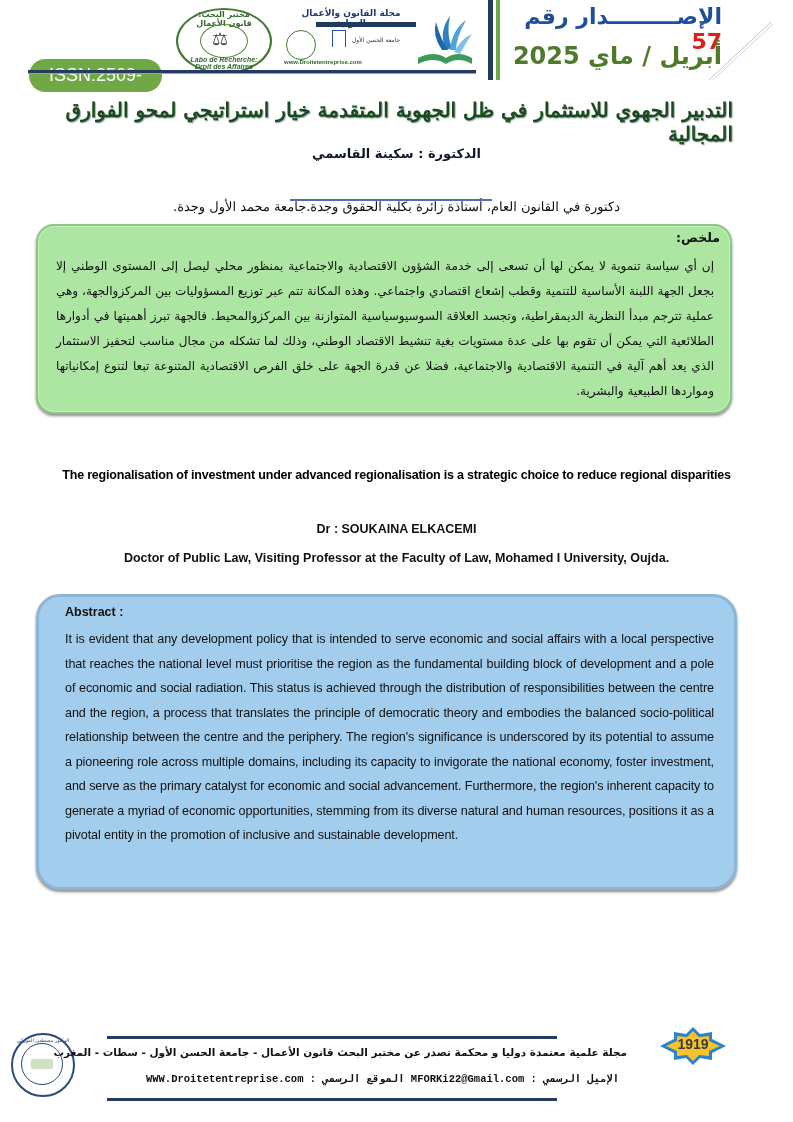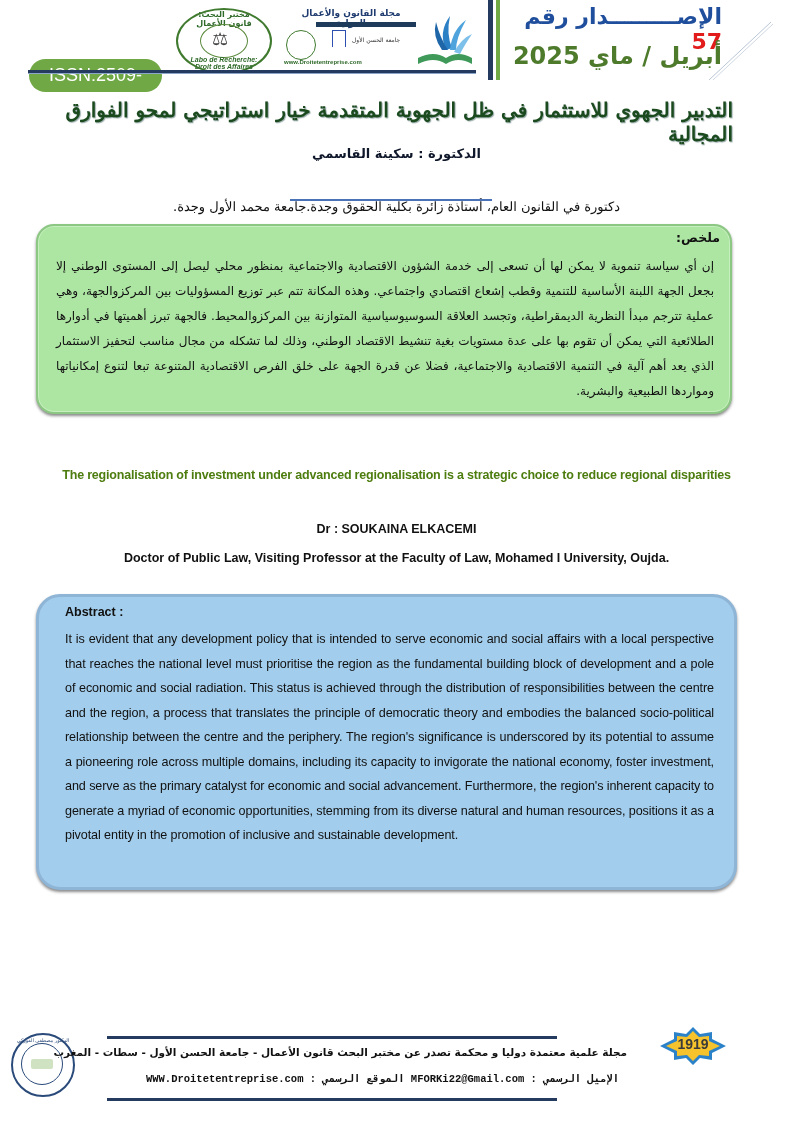--- a/index.html
+++ b/index.html
@@ -90,21 +90,21 @@
     font-family: "DejaVu Sans", sans-serif;
     margin-left: 16px;
   }
   .ar-box .body {
     position: absolute; left: 18px; right: 16px; top: 28px; direction: rtl; text-align: justify;
     text-align-last: right; font-family: "DejaVu Sans", sans-serif; font-size: 12px; line-height: 25px; color: #111;
   }
   
   .en-title {
     position: absolute; left: 60px; top: 460px; width: 673px; text-align: center;
-    font-family: "Liberation Sans", sans-serif; font-weight: bold; font-size: 12.5px; color: #4d7c0f; line-height: 30px;
+    font-family: "Liberation Sans", sans-serif; font-weight: bold; font-size: 12.5px; color: #000000; line-height: 30px;
     letter-spacing: -0.2px;
   }
   .en-author {
     position: absolute; left: 60px; top: 522px; width: 673px; text-align: center;
     font-family: "Liberation Sans", sans-serif; font-weight: bold; font-size: 12.5px; color: #111;
   }
   .en-affil {
     position: absolute; left: 60px; top: 551px; width: 673px; text-align: center;
     font-family: "Liberation Sans", sans-serif; font-weight: bold; font-size: 12.5px; color: #111;
   }

